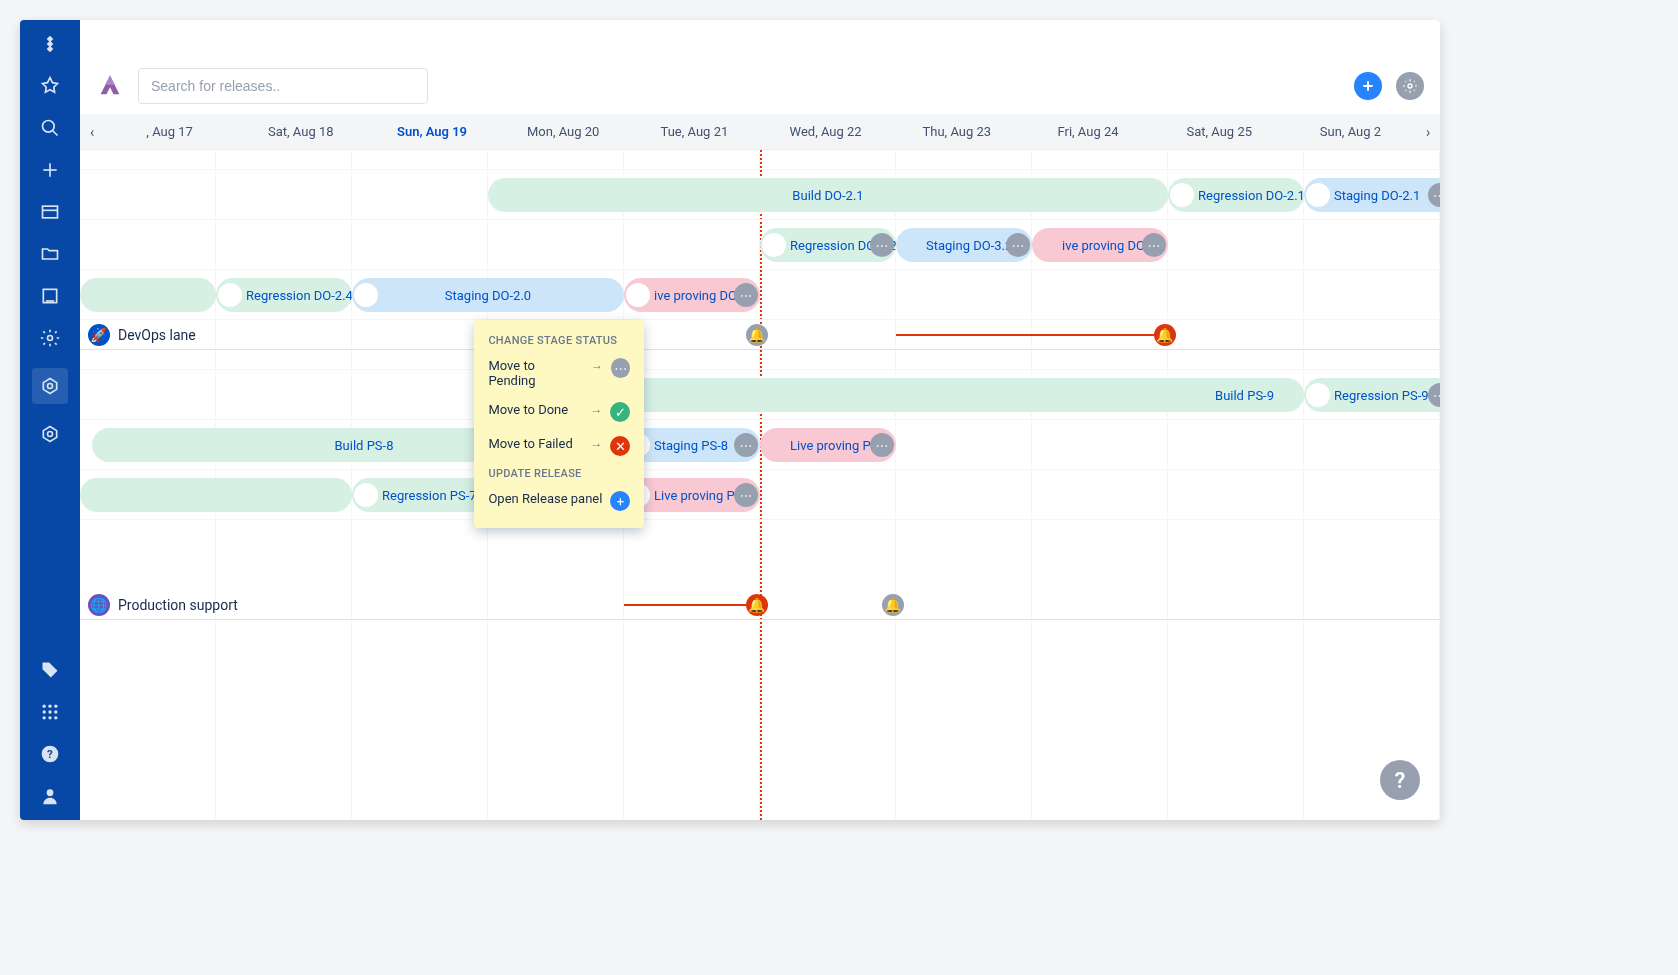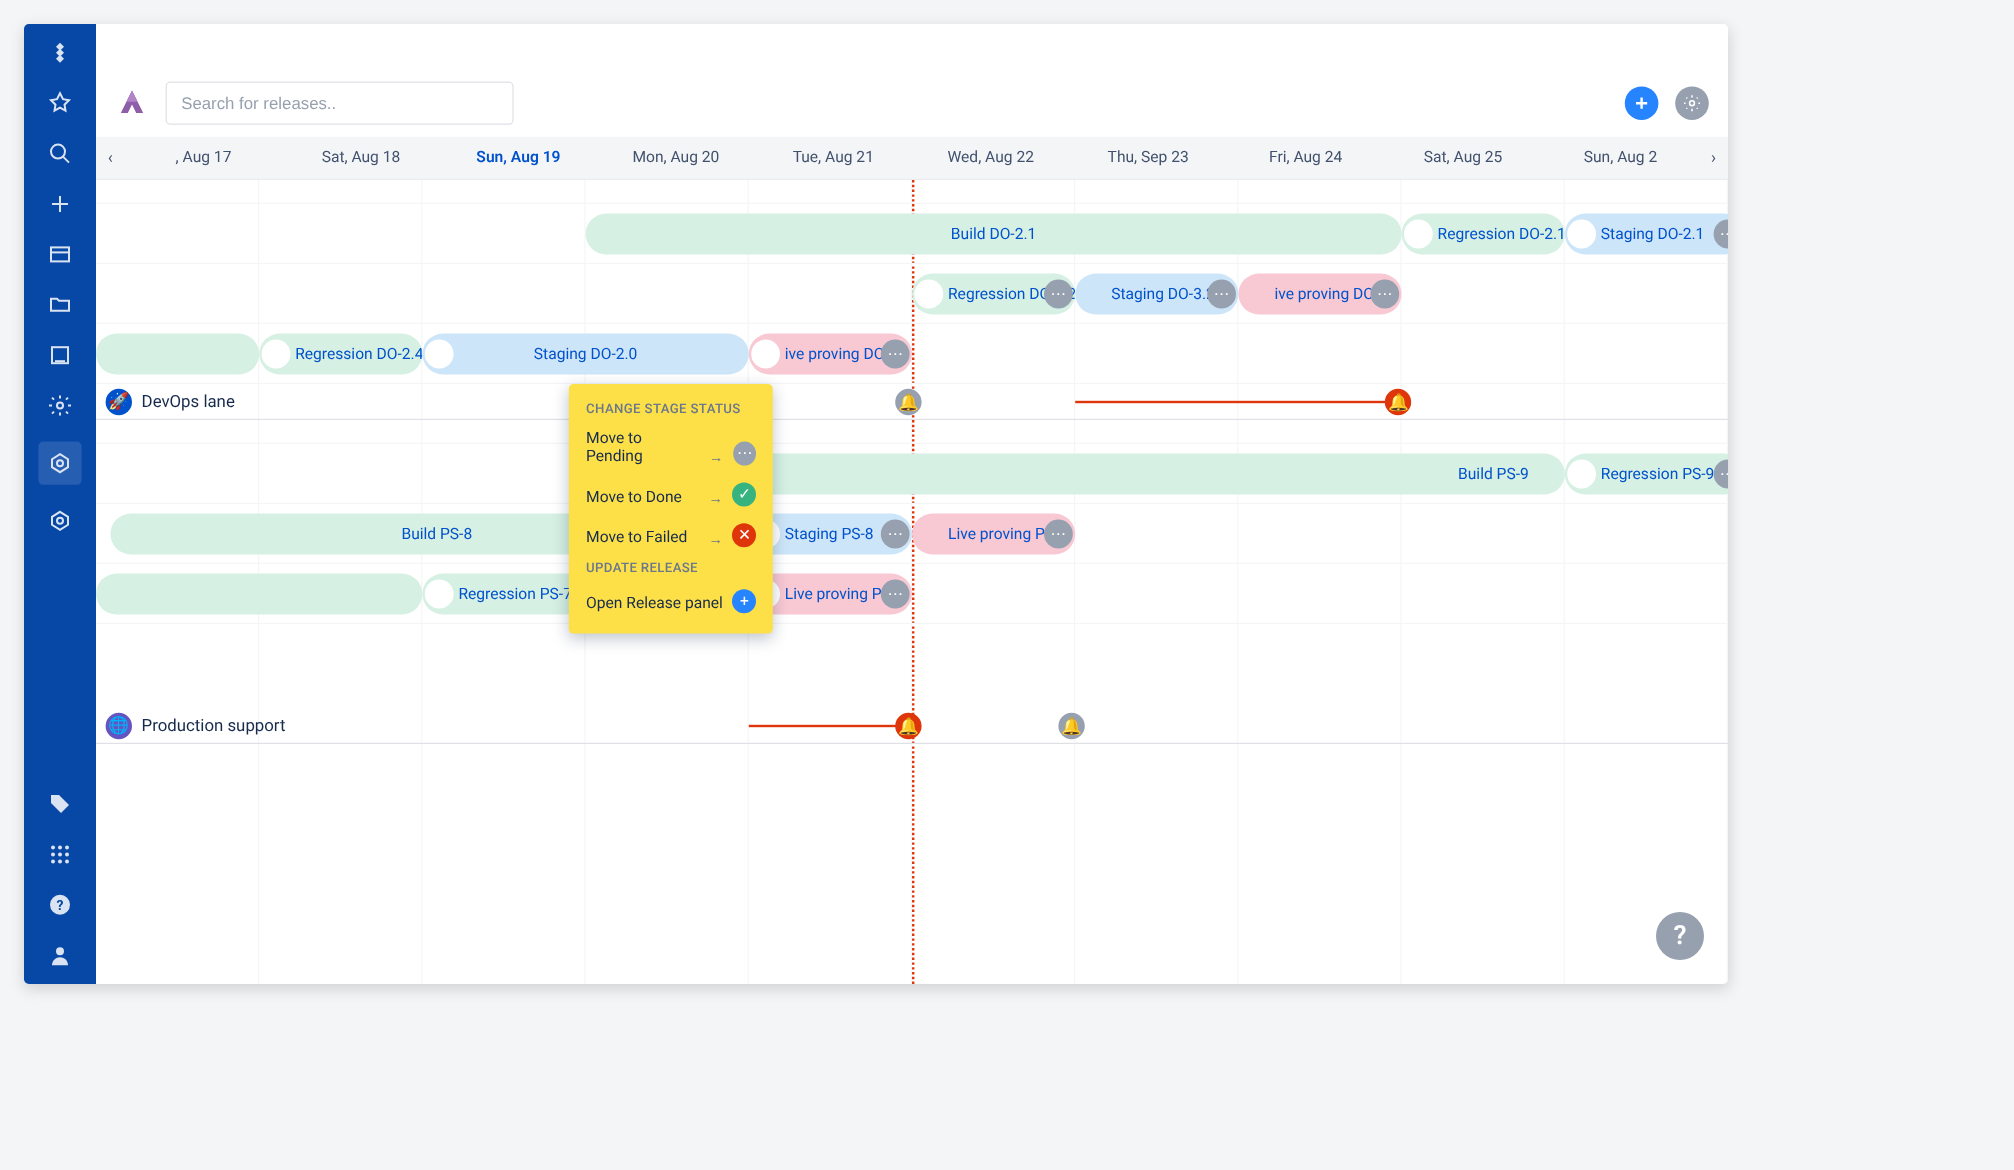--- a/index.html
+++ b/index.html
@@ -40,23 +40,23 @@
 .c-pink{background:#f8c8d3;}
 .i-done{background:#36b37e;}
 .i-fail{background:#de350b;}
 .i-pend{background:#97a0af;}
 .i-menu{background:#97a0af;}
 .i-done,.i-fail,.i-pend,.i-menu{width:24px!important;height:24px!important;color:#fff;}
 .notif{position:absolute;width:22px;height:22px;border-radius:50%;display:flex;align-items:center;justify-content:center;color:#fff;top:4px;pointer-events:none;}
 .notif.red{background:#de350b;}
 .notif.grey{background:#97a0af;}
 .dateline{position:absolute;height:2px;top:14px;background:#de350b;}
-.popup{position:absolute;background:#fde047;border-radius:4px;box-shadow:0 4px 12px rgba(9,30,66,.25);width:170px;padding:10px 0;z-index:20;}
+.popup{position:absolute;background:#fef9c3;border-radius:4px;box-shadow:0 4px 12px rgba(9,30,66,.25);width:170px;padding:10px 0;z-index:20;}
 .popup .grp{font-size:11px;color:#6b778c;padding:4px 14px;font-weight:500;letter-spacing:.3px;}
-.popup .opt{font-size:13px;color:#172b4d;padding:7px 14px;display:flex;align-items:flex-end;gap:8px;cursor:pointer;}
+.popup .opt{font-size:13px;color:#172b4d;padding:7px 14px;display:flex;align-items:flex-start;gap:8px;cursor:pointer;}
 .popup .opt .arr{margin-left:auto;color:#6b778c;font-size:12px;}
 .popup .opt .dot{width:20px;height:20px;border-radius:50%;display:flex;align-items:center;justify-content:center;color:#fff;}
 .helpfab{position:absolute;right:20px;bottom:20px;width:40px;height:40px;border-radius:50%;background:#97a0af;color:#fff;display:flex;align-items:center;justify-content:center;font-size:22px;font-weight:600;cursor:pointer;}
 </style>
 </head>
 <body>
 
 <div class="app">
   <div class="sidebar">
     <div class="sicon">
@@ -173,21 +173,21 @@
 
     <div class="dateheader">
       <div class="datenav">‹</div>
       <div class="datecells" id="datecells">
           <div class="datecell">, Aug 17</div>
           <div class="datecell">Sat, Aug 18</div>
           <div class="datecell today">Sun, Aug 19</div>
           <div class="datecell">Mon, Aug 20</div>
           <div class="datecell">Tue, Aug 21</div>
           <div class="datecell">Wed, Aug 22</div>
-          <div class="datecell">Thu, Sep 23</div>
+          <div class="datecell">Thu, Aug 23</div>
           <div class="datecell">Fri, Aug 24</div>
           <div class="datecell">Sat, Aug 25</div>
           <div class="datecell">Sun, Aug 2</div>
         </div>
       <div class="datenav">›</div>
     </div>
 
     <div class="timeline">
       <div class="gridlines">
         <div class="gridcol"></div>

